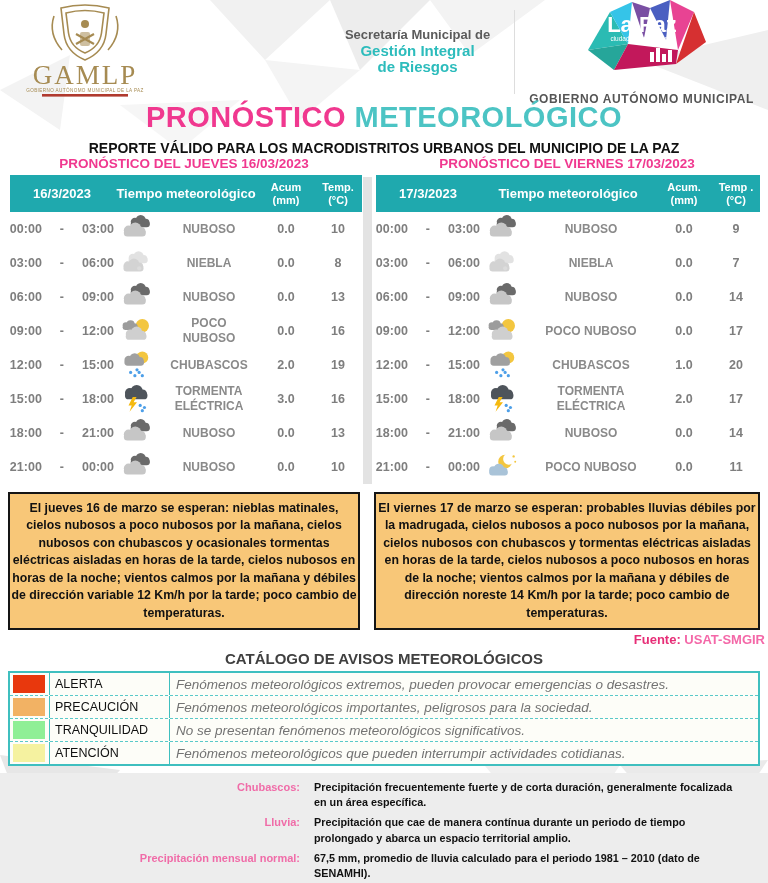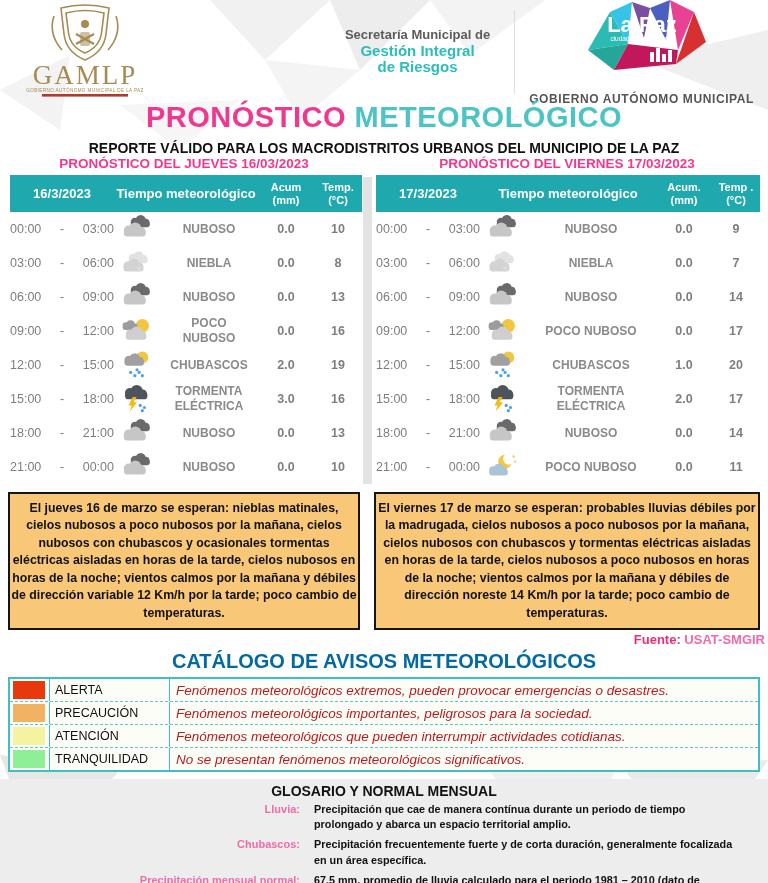--- a/index.html
+++ b/index.html
@@ -30,44 +30,44 @@
   .colheads { }
   .colhead { text-align:center; color:#F0388F; font-weight:bold; font-size:13.5px; }
   .tables { position:relative; margin-top:4px;padding-left:10px; }
   .tables::before { content:""; position:absolute; left:363px; top:2px; bottom:0; width:9px; background:#e3e3e3; }
   .fhead { display:grid; grid-template-columns:104px 46px 1fr 56px 48px; background:#1FA9AE; color:#fff;
            font-weight:bold; align-items:center; height:37px; }
   .fhead .h-date { grid-column:1; text-align:center; font-size:13px; }
   .fhead .h-weather { grid-column:2/4; text-align:center; font-size:13px; }
   .fhead .h-sm { text-align:center; font-size:11px; line-height:1.15; }
   .frow { display:grid; grid-template-columns:104px 46px 1fr 56px 48px; align-items:center; min-height:34px; }
-  .frow .c-time { display:flex; justify-content:space-between; gap:12px; font-size:12.5px; font-weight:normal; color:#7e7e7e; }
+  .frow .c-time { display:flex; justify-content:flex-end; gap:18px; font-size:12.5px; font-weight:bold; color:#7e7e7e; }
   .frow .c-icon { display:flex; justify-content:center; align-items:center; }
   .frow .c-desc { text-align:center; font-size:12px; font-weight:bold; color:#8a8a8a; line-height:1.25; padding:0 4px; }
   .frow .c-num { text-align:center; font-size:12.5px; font-weight:bold; color:#7e7e7e; }
 
   
   .summaries { margin-top:8px; align-items:start; }
   .sumbox { border:2px solid #151515; background:#F8C778; padding:6px 1px; text-align:center;
             font-size:12.3px; font-weight:bold; color:#111; line-height:1.42; }
   .fuente { text-align:right; padding-right:3px; font-size:13px; font-weight:bold; margin-top:2px; }
   .fuente .f-label { color:#E72E77; }
   .fuente .f-value { color:#F468A8; }
 
   
-  .cat-title { text-align:center; font-size:20px; font-weight:bold; color:#0369a1; margin-top:3px; }
+  .cat-title { text-align:center; font-size:15px; font-weight:bold; color:#404040; margin-top:3px; }
   .cat-table { margin:4px 8px 0; border:2px solid #3FBFBF; background:#fdfdf8; }
   .cat-row { display:grid; grid-template-columns:40px 120px 1fr; align-items:stretch; }
   .cat-row + .cat-row { border-top:1px dashed #5ac9c9; }
   .cat-swatch-cell { padding:2px 4px 2px 3px; border-right:1px solid #3FBFBF; display:flex; }
   .cat-swatch { flex:1; }
   .cat-label { border-right:1px solid #3FBFBF; display:flex; align-items:center; padding-left:5px;
                font-size:12.5px; color:#111; height:22px; }
   .cat-desc { display:flex; align-items:center; padding:0 6px; font-size:13.5px; font-style:italic;
-              color:#b91c1c; font-family:"Liberation Sans", sans-serif; }
+              color:#737373; font-family:"Liberation Sans", sans-serif; }
 
   
   .glos-strip { position:relative; background:#ededed; margin-top:7px; padding:4px 0 2px; min-height:118px; }
   .glos-title { text-align:center; font-size:14px; font-weight:bold; color:#111; }
   .glos-row { display:grid; grid-template-columns:300px 1fr; gap:14px; padding:3px 24px 2px 0; }
   .glos-term { text-align:right; color:#F06CA8; font-weight:bold; font-size:11px; line-height:1.3; }
   .glos-def { color:#111; font-weight:bold; font-size:10.8px; line-height:1.4; padding-right:10px; }
 </style>
 </head>
 <body>
@@ -610,46 +610,45 @@
   </div>
   <div class="cat-row">
     <div class="cat-swatch-cell">
             <div class="cat-swatch" style="background:#F2B264"></div>
           </div>
     <div class="cat-label">PRECAUCIÓN</div>
     <div class="cat-desc">Fenómenos meteorológicos importantes, peligrosos para la sociedad.</div>
   </div>
   <div class="cat-row">
     <div class="cat-swatch-cell">
+            <div class="cat-swatch" style="background:#8FEF96"></div>
+          </div>
+    <div class="cat-label">TRANQUILIDAD</div>
+    <div class="cat-desc">No se presentan fenómenos meteorológicos significativos.</div>
+  </div>
+  <div class="cat-row">
+    <div class="cat-swatch-cell">
             <div class="cat-swatch" style="background:#F5F2A0"></div>
           </div>
     <div class="cat-label">ATENCIÓN</div>
     <div class="cat-desc">Fenómenos meteorológicos que pueden interrumpir actividades cotidianas.</div>
   </div>
-  <div class="cat-row">
-    <div class="cat-swatch-cell">
-            <div class="cat-swatch" style="background:#8FEF96"></div>
-          </div>
-    <div class="cat-label">TRANQUILIDAD</div>
-    <div class="cat-desc">No se presentan fenómenos meteorológicos significativos.</div>
-  </div>
       </div>
 
     <div class="glos-strip">
-      <div class="glos-title">GLOSARIO Y NORMAL MENSUAL</div>
       <div>
+  <div class="glos-row">
+    <div class="glos-term">Chubascos:</div>
+    <div class="glos-def">Precipitación frecuentemente fuerte y de corta duración, generalmente focalizada en un área específica.</div>
+  </div>
   <div class="glos-row">
     <div class="glos-term">Lluvia:</div>
     <div class="glos-def">Precipitación que cae de manera contínua durante un periodo de tiempo prolongado y abarca un espacio territorial amplio.</div>
   </div>
   <div class="glos-row">
-    <div class="glos-term">Chubascos:</div>
-    <div class="glos-def">Precipitación frecuentemente fuerte y de corta duración, generalmente focalizada en un área específica.</div>
-  </div>
-  <div class="glos-row">
     <div class="glos-term">Precipitación mensual normal:</div>
     <div class="glos-def">67,5 mm, promedio de lluvia calculado para el periodo 1981 – 2010 (dato de SENAMHI).</div>
   </div>
         </div>
 
     </div>
 
   </div>
 </div>
 

